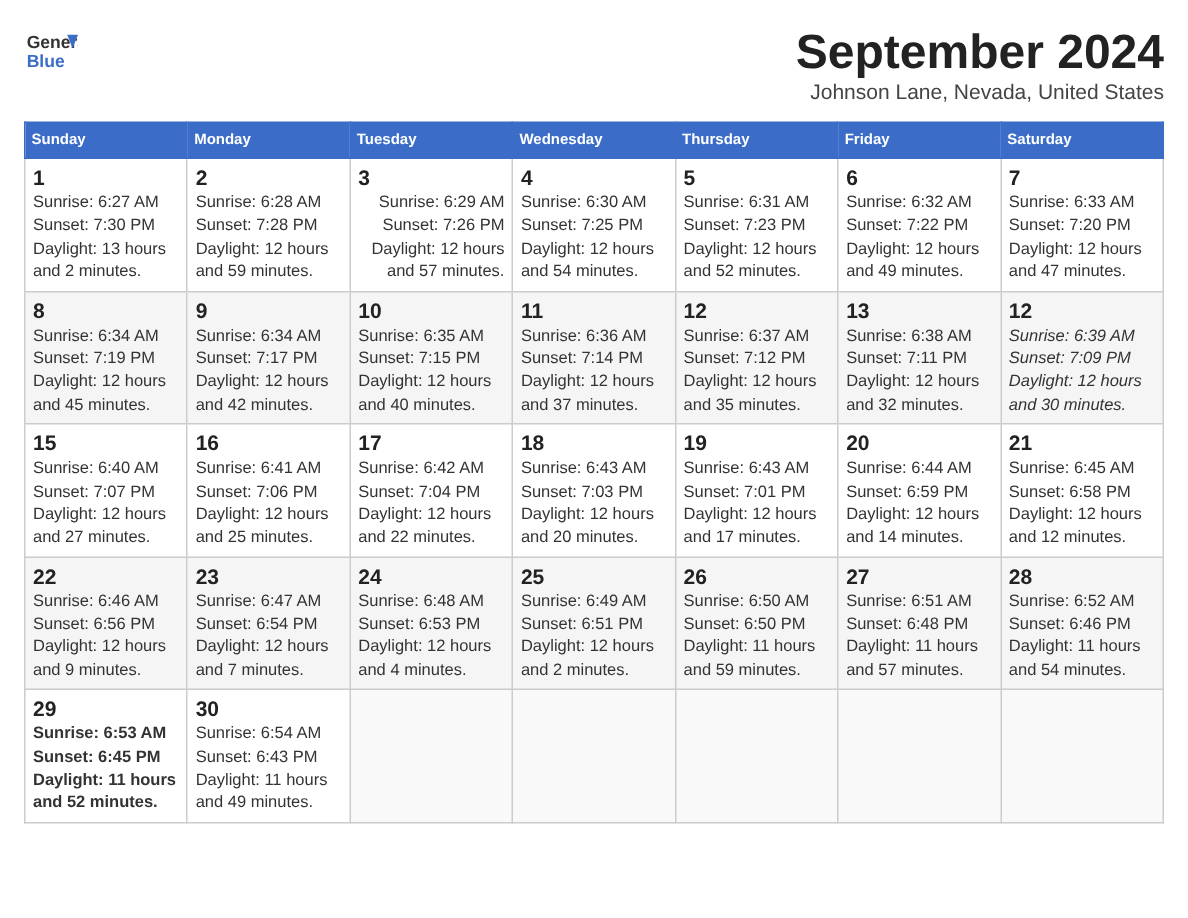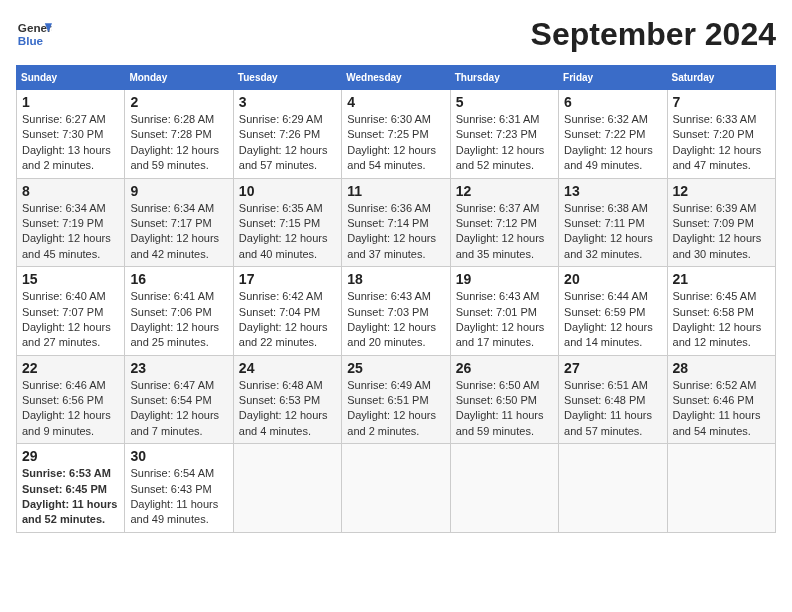--- a/index.html
+++ b/index.html
@@ -83,20 +83,21 @@
 <div class="header">
   <div class="logo">
     <svg class="logo-icon" viewBox="0 0 40 40">
       <text x="2" y="18" font-size="13" font-weight="bold" fill="#333" font-family="Arial">General</text>
       <text x="2" y="32" font-size="13" font-weight="bold" fill="#3a6cc8" font-family="Arial">Blue</text>
       <polygon points="32,8 40,8 36,18" fill="#3a6cc8"></polygon>
     </svg>
   </div>
   <div class="title-block">
     <div class="month-title">September 2024</div>
+    <div class="location">Johnson Lane, Nevada, United States</div>
   </div>
 </div>
 
 <table class="calendar">
   <thead>
     <tr id="weekday-header">
         <th>Sunday</th>
         <th>Monday</th>
         <th>Tuesday</th>
         <th>Wednesday</th>
@@ -116,21 +117,21 @@
         </td>
         <td>
           <span class="day-num">2</span>
           <div class="day-info" style="white-space: pre-line;">Sunrise: 6:28 AM
 Sunset: 7:28 PM
 Daylight: 12 hours
 and 59 minutes.</div>
         </td>
         <td>
           <span class="day-num">3</span>
-          <div class="day-info" style="white-space: pre-line;">Sunrise: 6:29 AM
+          <div class="day-info" style="white-space: pre-line; text-align: right;">Sunrise: 6:29 AM
 Sunset: 7:26 PM
 Daylight: 12 hours
 and 57 minutes.</div>
         </td>
         <td>
           <span class="day-num">4</span>
           <div class="day-info" style="white-space: pre-line;">Sunrise: 6:30 AM
 Sunset: 7:25 PM
 Daylight: 12 hours
 and 54 minutes.</div>
@@ -195,21 +196,21 @@
         </td>
         <td>
           <span class="day-num">13</span>
           <div class="day-info" style="white-space: pre-line;">Sunrise: 6:38 AM
 Sunset: 7:11 PM
 Daylight: 12 hours
 and 32 minutes.</div>
         </td>
         <td>
           <span class="day-num">12</span>
-          <div class="day-info" style="white-space: pre-line;">Sunrise: 6:39 AM
+          <div class="day-info" style="white-space: pre-line; font-style: italic;">Sunrise: 6:39 AM
 Sunset: 7:09 PM
 Daylight: 12 hours
 and 30 minutes.</div>
         </td>
       </tr>
       <tr>
         <td>
           <span class="day-num">15</span>
           <div class="day-info" style="white-space: pre-line;">Sunrise: 6:40 AM
 Sunset: 7:07 PM

